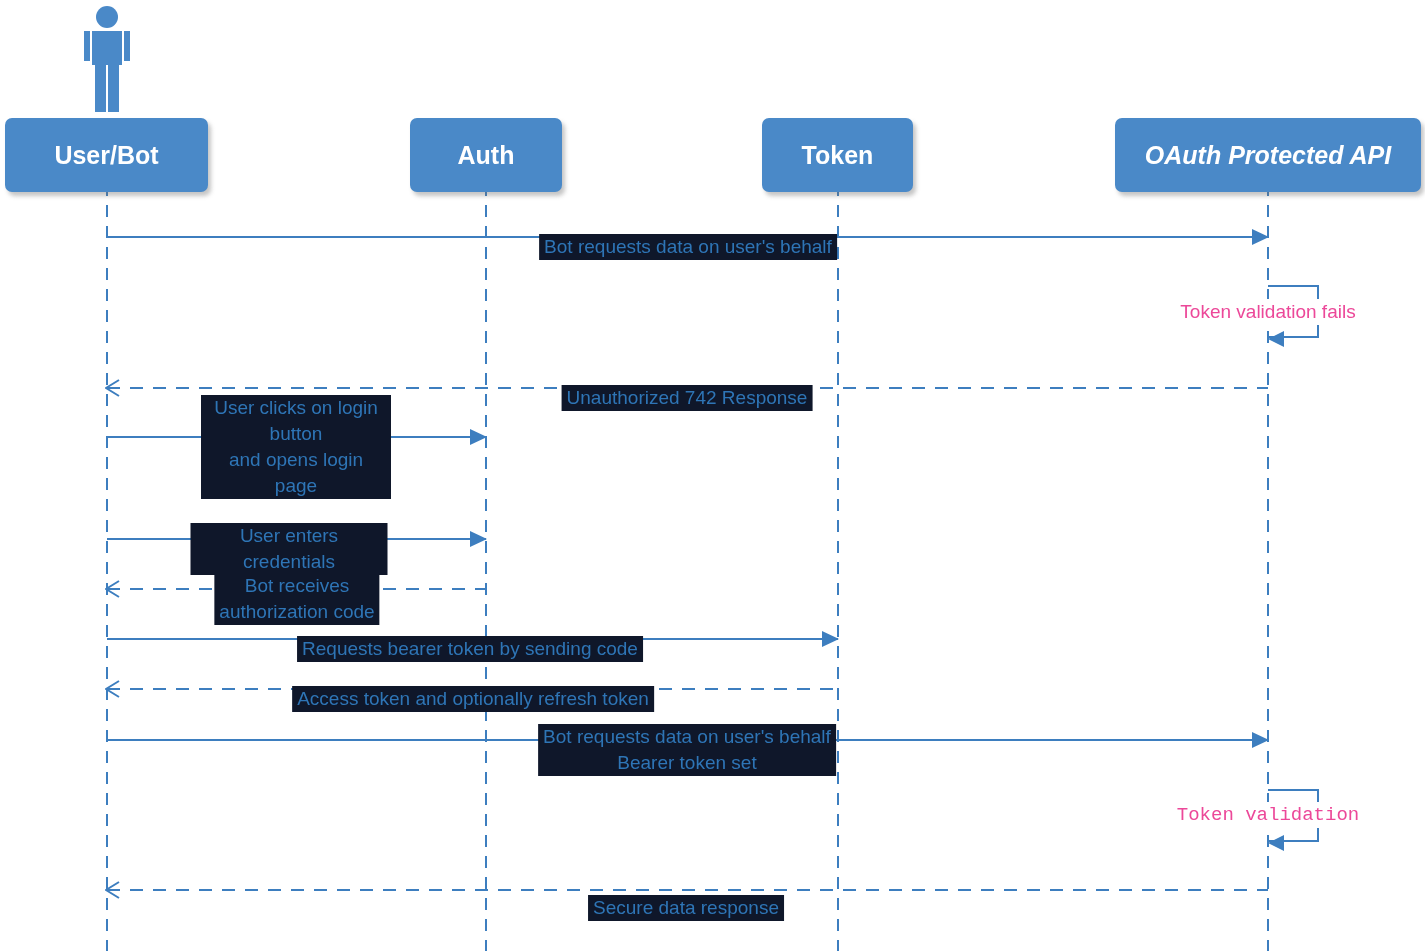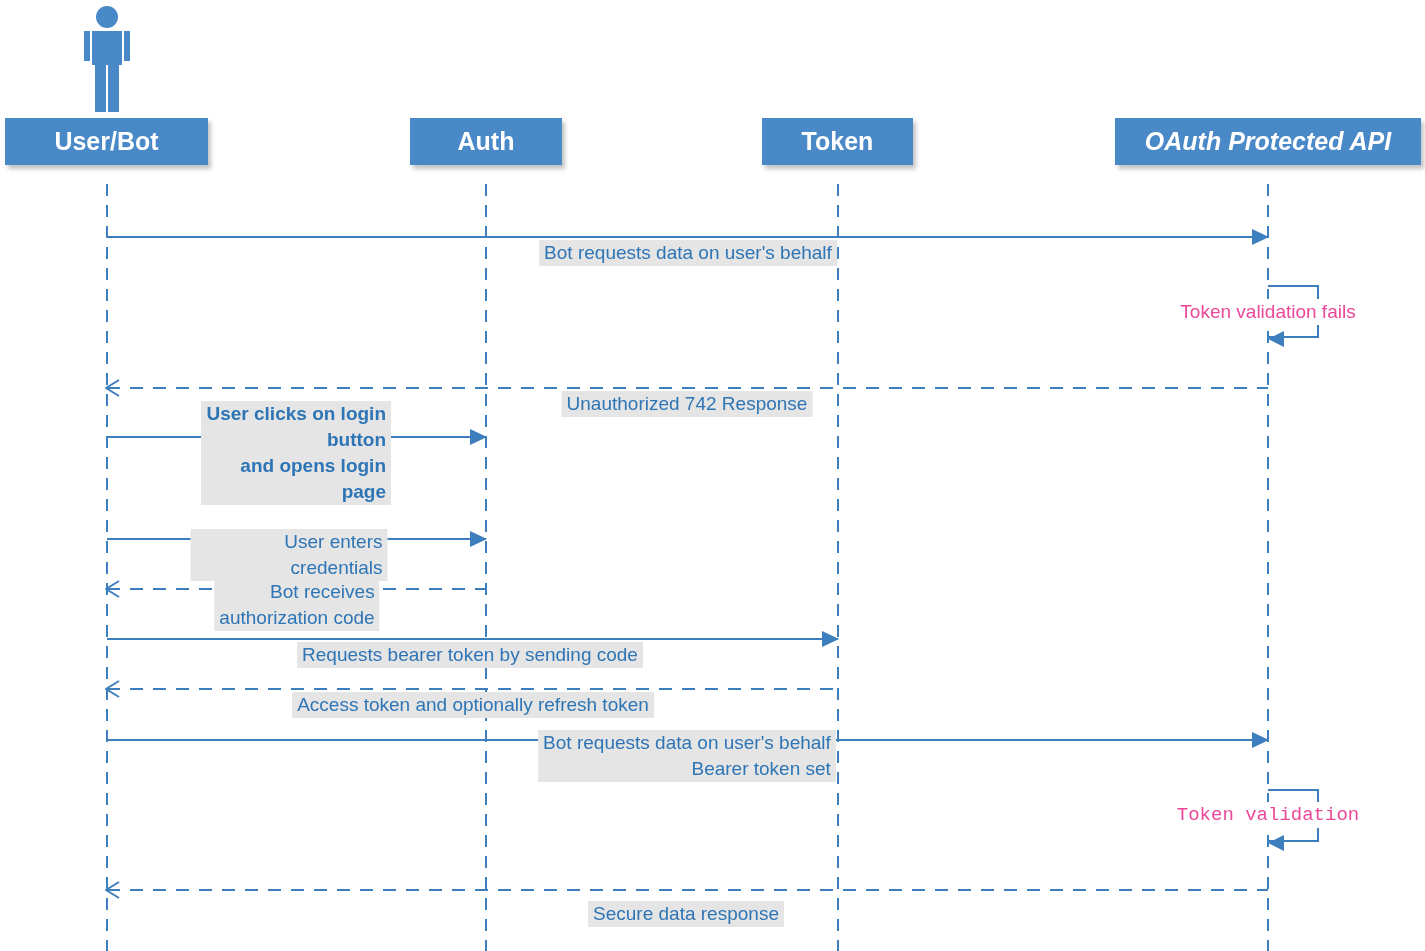--- a/index.html
+++ b/index.html
@@ -3,46 +3,47 @@
 <meta charset="utf-8">
 <style>
   * { margin:0; padding:0; box-sizing:border-box; }
   html,body { background:#ffffff; }
   body { font-family:"Liberation Sans", sans-serif; }
   #canvas { position:relative; width:1425px; height:951px; background:#ffffff; overflow:hidden; }
 
   .actor-figure { position:absolute; left:76px; top:4px; width:62px; height:112px; z-index:2; }
 
   .actor-box {
-    position:absolute; top:118px; height:47px;
+    position:absolute; top:118px; height:74px;
     background:#4a89c8; color:#ffffff;
     display:flex; align-items:center; justify-content:center;
     font-size:25px; font-weight:bold;
     box-shadow:3px 4px 4px rgba(110,110,110,0.4);
     z-index:2;
+    border-radius:7px;
   }
 
   .lifeline {
     position:absolute; top:184px; height:767px; width:2px;
     background:repeating-linear-gradient(to bottom, #3d7ebf 0 12px, transparent 12px 21px);
     z-index:0;
   }
 
   .msg { position:absolute; height:0; z-index:1; }
   .msg-line-solid  { position:absolute; left:0; right:0; top:0; height:2px; background:#3d7ebf; }
   .msg-line-dashed { position:absolute; left:0; right:0; top:0; height:2px;
                      background:repeating-linear-gradient(to right, #3d7ebf 0 13px, transparent 13px 23px); }
   .arrow-right { position:absolute; right:-1px; top:-7px; width:0; height:0;
                  border-left:17px solid #3d7ebf; border-top:8px solid transparent; border-bottom:8px solid transparent; }
   .arrow-open-left { position:absolute; left:-2px; top:-8px; width:15px; height:18px; }
 
   .msg-label {
-    position:absolute; top:17px; transform:translate(-50%,-50%);
-    background:#e5e5e5; color:#2e75b6;
-    font-size:19px; line-height:26px; white-space:pre-line; text-align:right;
+    position:absolute; top:11px; transform:translate(-50%,-50%);
+    background:#0f172a; color:#2e75b6;
+    font-size:19px; line-height:26px; white-space:pre-line; text-align:center;
     padding:0 5px; z-index:3;
   }
 
   .self-loop { position:absolute; left:1268px; width:51px; height:53px;
                border-top:2px solid #3d7ebf; border-right:2px solid #3d7ebf; border-bottom:2px solid #3d7ebf;
                z-index:1; }
   .self-arrow { position:absolute; left:0; top:44px; width:0; height:0;
                 border-right:16px solid #3d7ebf; border-top:8px solid transparent; border-bottom:8px solid transparent; }
   .self-label { position:absolute; left:1268px; transform:translate(-50%,-50%);
                 background:#ffffff; color:#ec4899; font-size:19px; line-height:26px;
@@ -97,21 +98,21 @@
     <div class="msg-line-dashed"></div>
     <svg class="arrow-open-left" viewBox="0 0 15 18">
       <path d="M14 1 L1 9 L14 17" fill="none" stroke="#3d7ebf" stroke-width="2"></path>
     </svg>
     <div class="msg-label" style="left:580px;">Unauthorized 742 Response</div>
   </div>
 
   <div class="msg" style="left:107px; top:436px; width:379px;">
     <div class="msg-line-solid"></div>
     <div class="arrow-right"></div>
-    <div class="msg-label" style="left:189px;font-weight:bold;">User clicks on login button
+    <div class="msg-label" style="left:189px;">User clicks on login button
 and opens login page</div>
   </div>
 
   <div class="msg" style="left:107px; top:538px; width:379px;">
     <div class="msg-line-solid"></div>
     <div class="arrow-right"></div>
     <div class="msg-label" style="left:182px;">User enters credentials</div>
   </div>
 
   <div class="msg" style="left:107px; top:588px; width:379px;">

